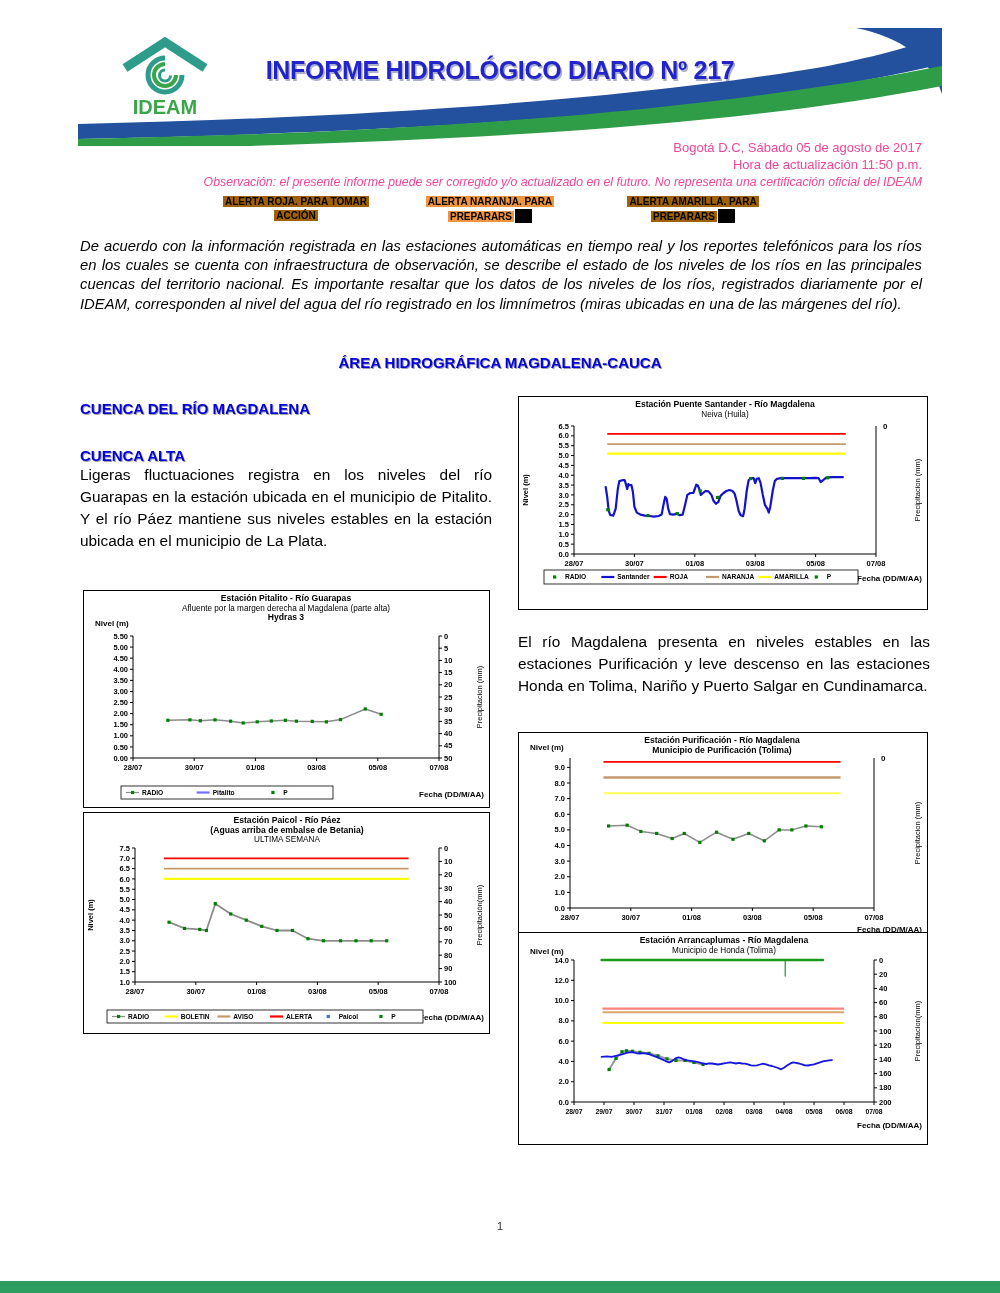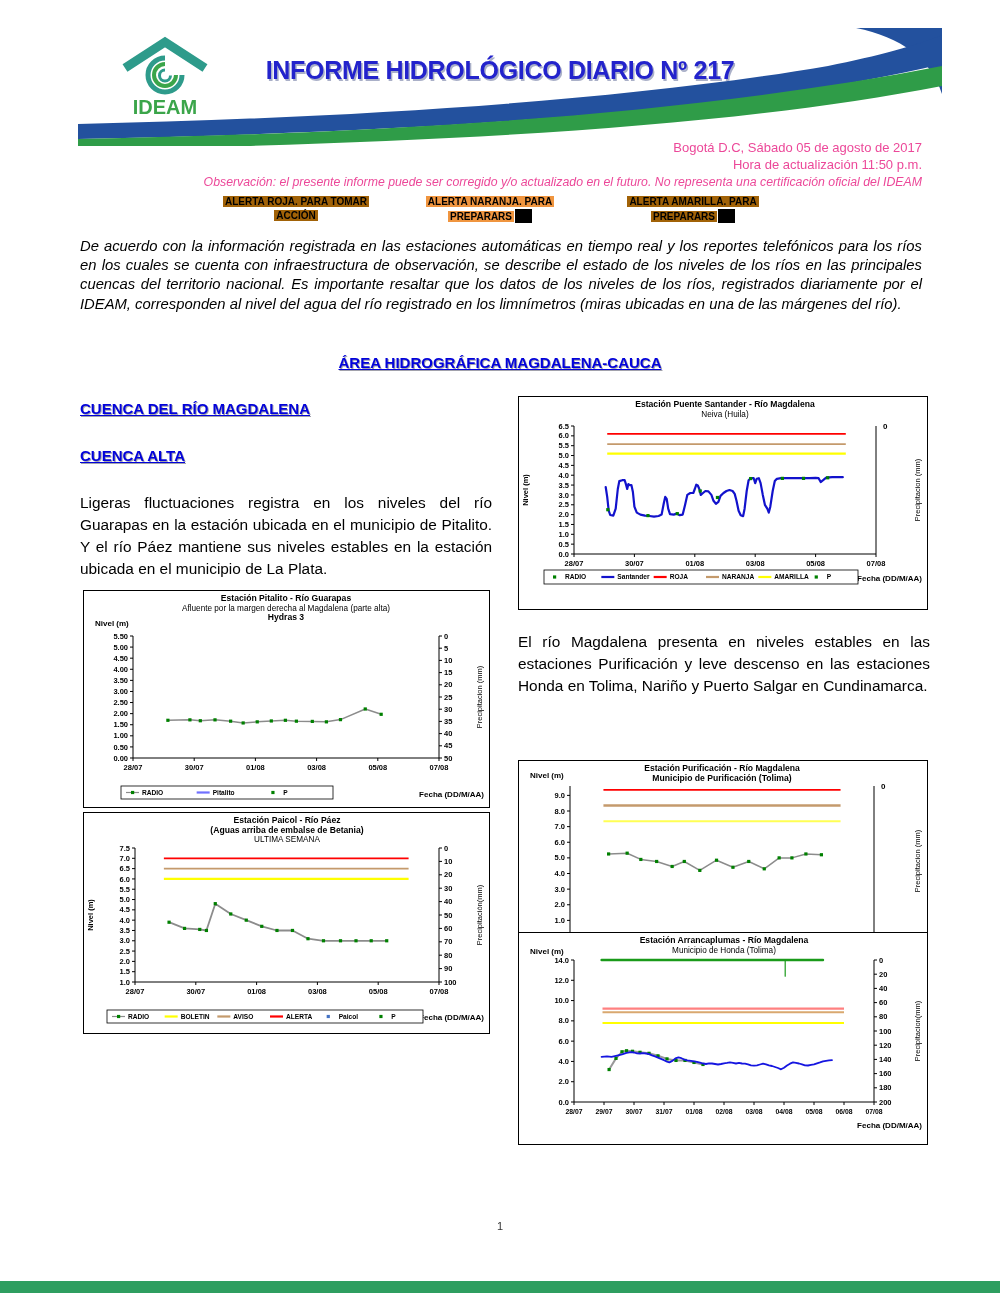--- a/index.html
+++ b/index.html
@@ -9,21 +9,21 @@
   .report-title{font-size:25px;font-weight:bold;color:#2323CC;letter-spacing:-0.3px;
         text-shadow:1.5px 1.5px 0 #aab0c8;text-align:center;}
   .dateline{left:80px;width:842px;text-align:right;color:#ec4899;}
   .d1{font-size:13px;} .d2{font-size:12.3px;font-style:italic;}
   .alert{position:absolute;text-align:center;font-size:10px;font-weight:bold;line-height:13.5px;color:#000;}
   .alert .bg{padding:0 2px;}
   .bg-red{background:#a16207;} .bg-orange{background:#F0953F;} .bg-yellow{background:#a16207;}
   .redact{display:inline-block;width:17px;height:14px;background:#000;vertical-align:-3px;margin-left:1px;}
   .para{font-size:15.4px;line-height:22px;text-align:justify;}
   .intro{font-style:italic;font-size:14.8px;line-height:19.2px;}
-  .hblue{color:#0202DB;font-weight:bold;font-size:15px;text-decoration:underline;
+  .hblue{color:#0202DB;font-weight:bold;font-size:15px;
          text-shadow:1px 1px 0 rgba(70,70,90,0.5);}
   .center{text-align:center;width:100%;}
   .chart{position:absolute;}
   .pagenum{width:100%;text-align:center;font-size:11px;color:#333;}
   .footer-bar{position:absolute;left:0;bottom:0;width:1000px;height:12px;background:#2E9E60;}
   svg text{font-family:"Liberation Sans","DejaVu Sans",sans-serif;}
 </style>
 </head>
 <body>
 
@@ -63,21 +63,21 @@
   </div>
 
   <div class="abs para intro" style="left:80px;top:237px;width:842px">De acuerdo con la información registrada en las estaciones automáticas en tiempo real y los reportes telefónicos para los ríos en los cuales se cuenta con infraestructura de observación, se describe el estado de los niveles de los ríos en las principales cuencas del territorio nacional. Es importante resaltar que los datos de los niveles de los ríos, registrados diariamente por el IDEAM, corresponden al nivel del agua del río registrado en los limnímetros (miras ubicadas en una de las márgenes del río).</div>
 
   <div class="abs center" style="top:354px">
     <span class="hblue">ÁREA HIDROGRÁFICA MAGDALENA-CAUCA</span>
   </div>
 
   <div class="abs hblue" style="left:80px;top:400px">CUENCA DEL RÍO MAGDALENA</div>
   <div class="abs hblue" style="left:80px;top:447px">CUENCA ALTA</div>
-  <div class="abs para" style="left:80px;top:492px;width:412px">Ligeras fluctuaciones registra en los niveles del río Guarapas en la estación ubicada en el municipio de Pitalito. Y el río Páez mantiene sus niveles estables en la estación ubicada en el municipio de La Plata.</div>
+  <div class="abs para" style="left:80px;top:464px;width:412px">Ligeras fluctuaciones registra en los niveles del río Guarapas en la estación ubicada en el municipio de Pitalito. Y el río Páez mantiene sus niveles estables en la estación ubicada en el municipio de La Plata.</div>
 
   <div class="chart" style="left: 83px; top: 590px; width: 407px; height: 218px;"><svg width="407" height="218" viewBox="0 0 407 218">
         <rect x="0.5" y="0.5" width="406" height="217" fill="#fff" stroke="#000" stroke-width="1"></rect>
         <text x="203" y="11" font-size="8.6" font-weight="bold" text-anchor="middle" fill="#000">Estación Pitalito  - Río Guarapas</text>
         <text x="203" y="20.5" font-size="8.2" font-weight="normal" text-anchor="middle" fill="#000">Afluente por la margen derecha al Magdalena (parte alta)</text>
         <text x="203" y="30" font-size="8.6" font-weight="bold" text-anchor="middle" fill="#000">Hydras 3</text>
         <path d="M50,46 L50,168 L356,168 L356,46" fill="none" stroke="#000" stroke-width="1"></path>
         <line x1="47" y1="168" x2="50" y2="168" stroke="#000"></line>
         <text x="45" y="170.6" font-size="7.5" font-weight="bold" text-anchor="end" fill="#000">0.00</text>
         <line x1="47" y1="156.9090909090909" x2="50" y2="156.9090909090909" stroke="#000"></line>
@@ -344,21 +344,21 @@
         <line x1="188" y1="181" x2="201" y2="181" stroke="#C49A6C" stroke-width="2.2"></line>
         <text x="204" y="183.4" font-size="6.6" font-weight="bold" text-anchor="start" fill="#000">NARANJA</text>
         <line x1="240.33333333333334" y1="181" x2="253.33333333333334" y2="181" stroke="#FFFF00" stroke-width="2.2"></line>
         <text x="256.33333333333337" y="183.4" font-size="6.6" font-weight="bold" text-anchor="start" fill="#000">AMARILLA</text>
         <rect x="296.6666666666667" y="179.4" width="3.2" height="3.2" fill="#008000"></rect>
         <text x="308.6666666666667" y="183.4" font-size="6.6" font-weight="bold" text-anchor="start" fill="#000">P</text>
       </svg></div>
 
   <div class="abs para" style="left:518px;top:631px;width:412px">El río Magdalena presenta en niveles estables en las estaciones Purificación y leve descenso en las estaciones Honda en Tolima, Nariño y Puerto Salgar en Cundinamarca.</div>
 
-  <div class="chart" style="left: 518px; top: 760px; width: 410px; height: 239px;"><svg width="410" height="208" viewBox="0 0 410 208">
+  <div class="chart" style="left: 518px; top: 732px; width: 410px; height: 239px;"><svg width="410" height="208" viewBox="0 0 410 208">
         <rect x="0.5" y="0.5" width="409" height="207" fill="#fff" stroke="#000" stroke-width="1"></rect>
         <text x="204" y="11" font-size="8.6" font-weight="bold" text-anchor="middle" fill="#000">Estación Purificación - Río  Magdalena</text>
         <text x="204" y="20.5" font-size="8.6" font-weight="bold" text-anchor="middle" fill="#000">Municipio de Purificación (Tolima)</text>
         <path d="M52,26 L52,176 L356,176 L356,26" fill="none" stroke="#000" stroke-width="1"></path>
         <line x1="49" y1="176" x2="52" y2="176" stroke="#000"></line>
         <text x="47" y="178.6" font-size="7.5" font-weight="bold" text-anchor="end" fill="#000">0.0</text>
         <line x1="49" y1="160.375" x2="52" y2="160.375" stroke="#000"></line>
         <text x="47" y="162.975" font-size="7.5" font-weight="bold" text-anchor="end" fill="#000">1.0</text>
         <line x1="49" y1="144.75" x2="52" y2="144.75" stroke="#000"></line>
         <text x="47" y="147.35" font-size="7.5" font-weight="bold" text-anchor="end" fill="#000">2.0</text>

